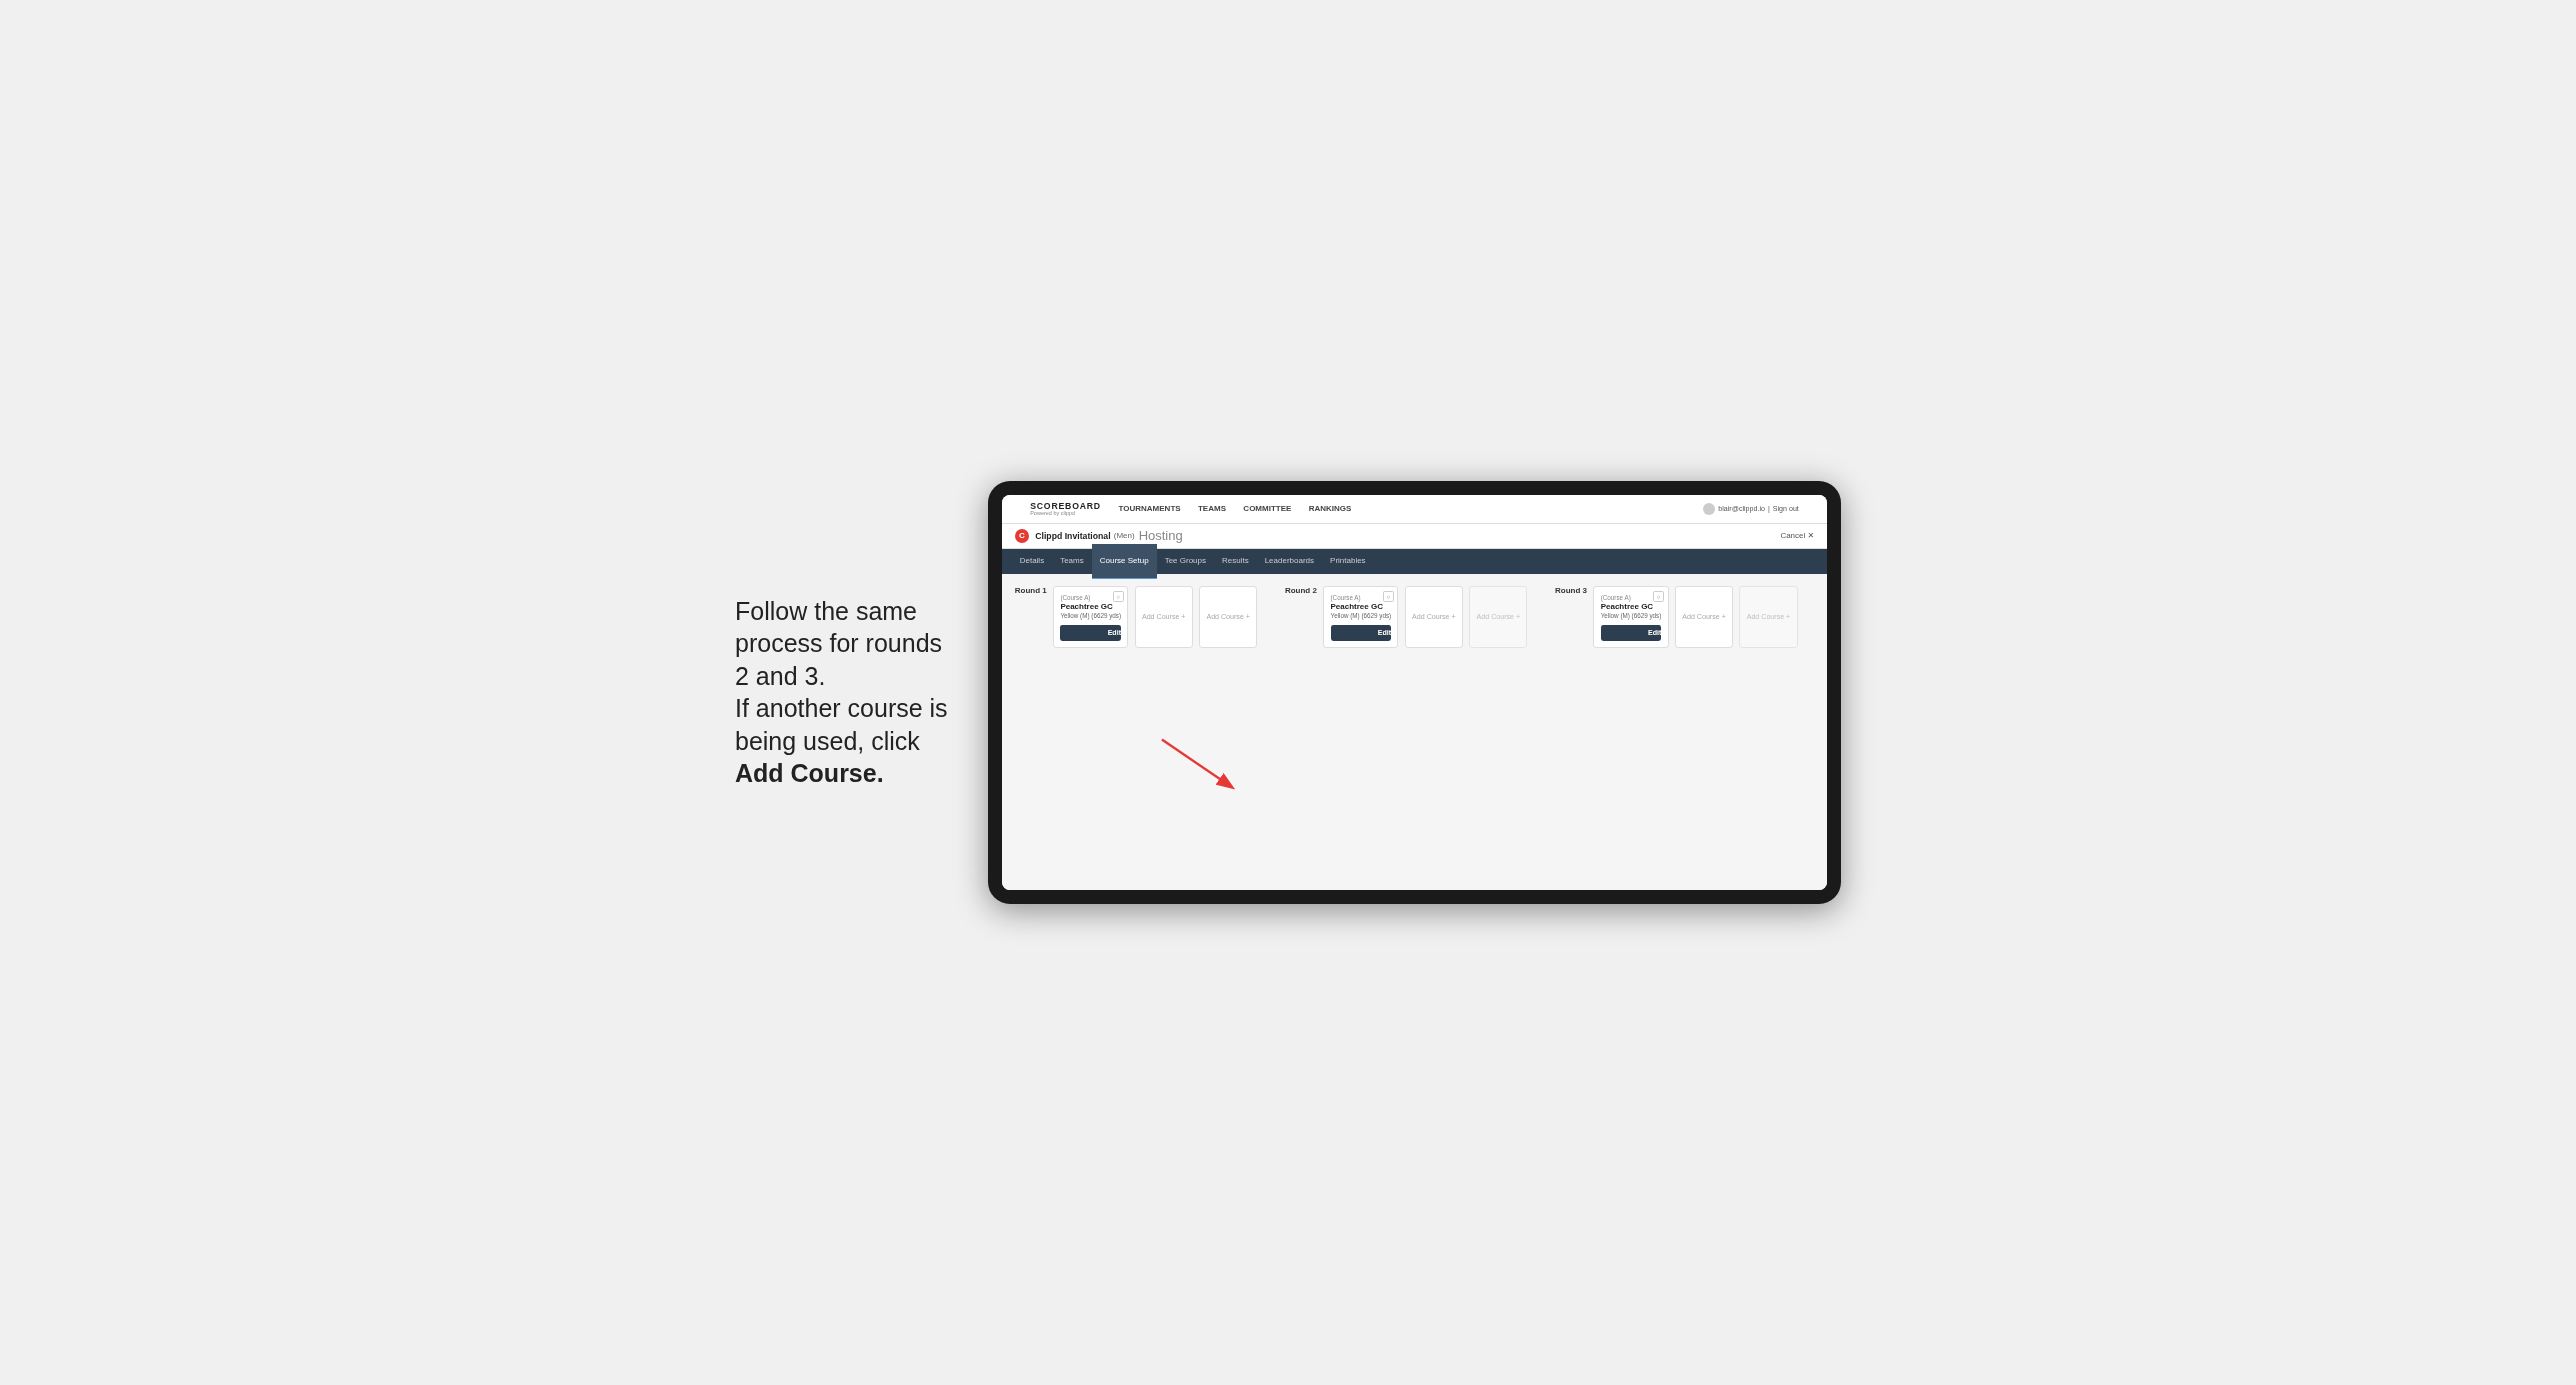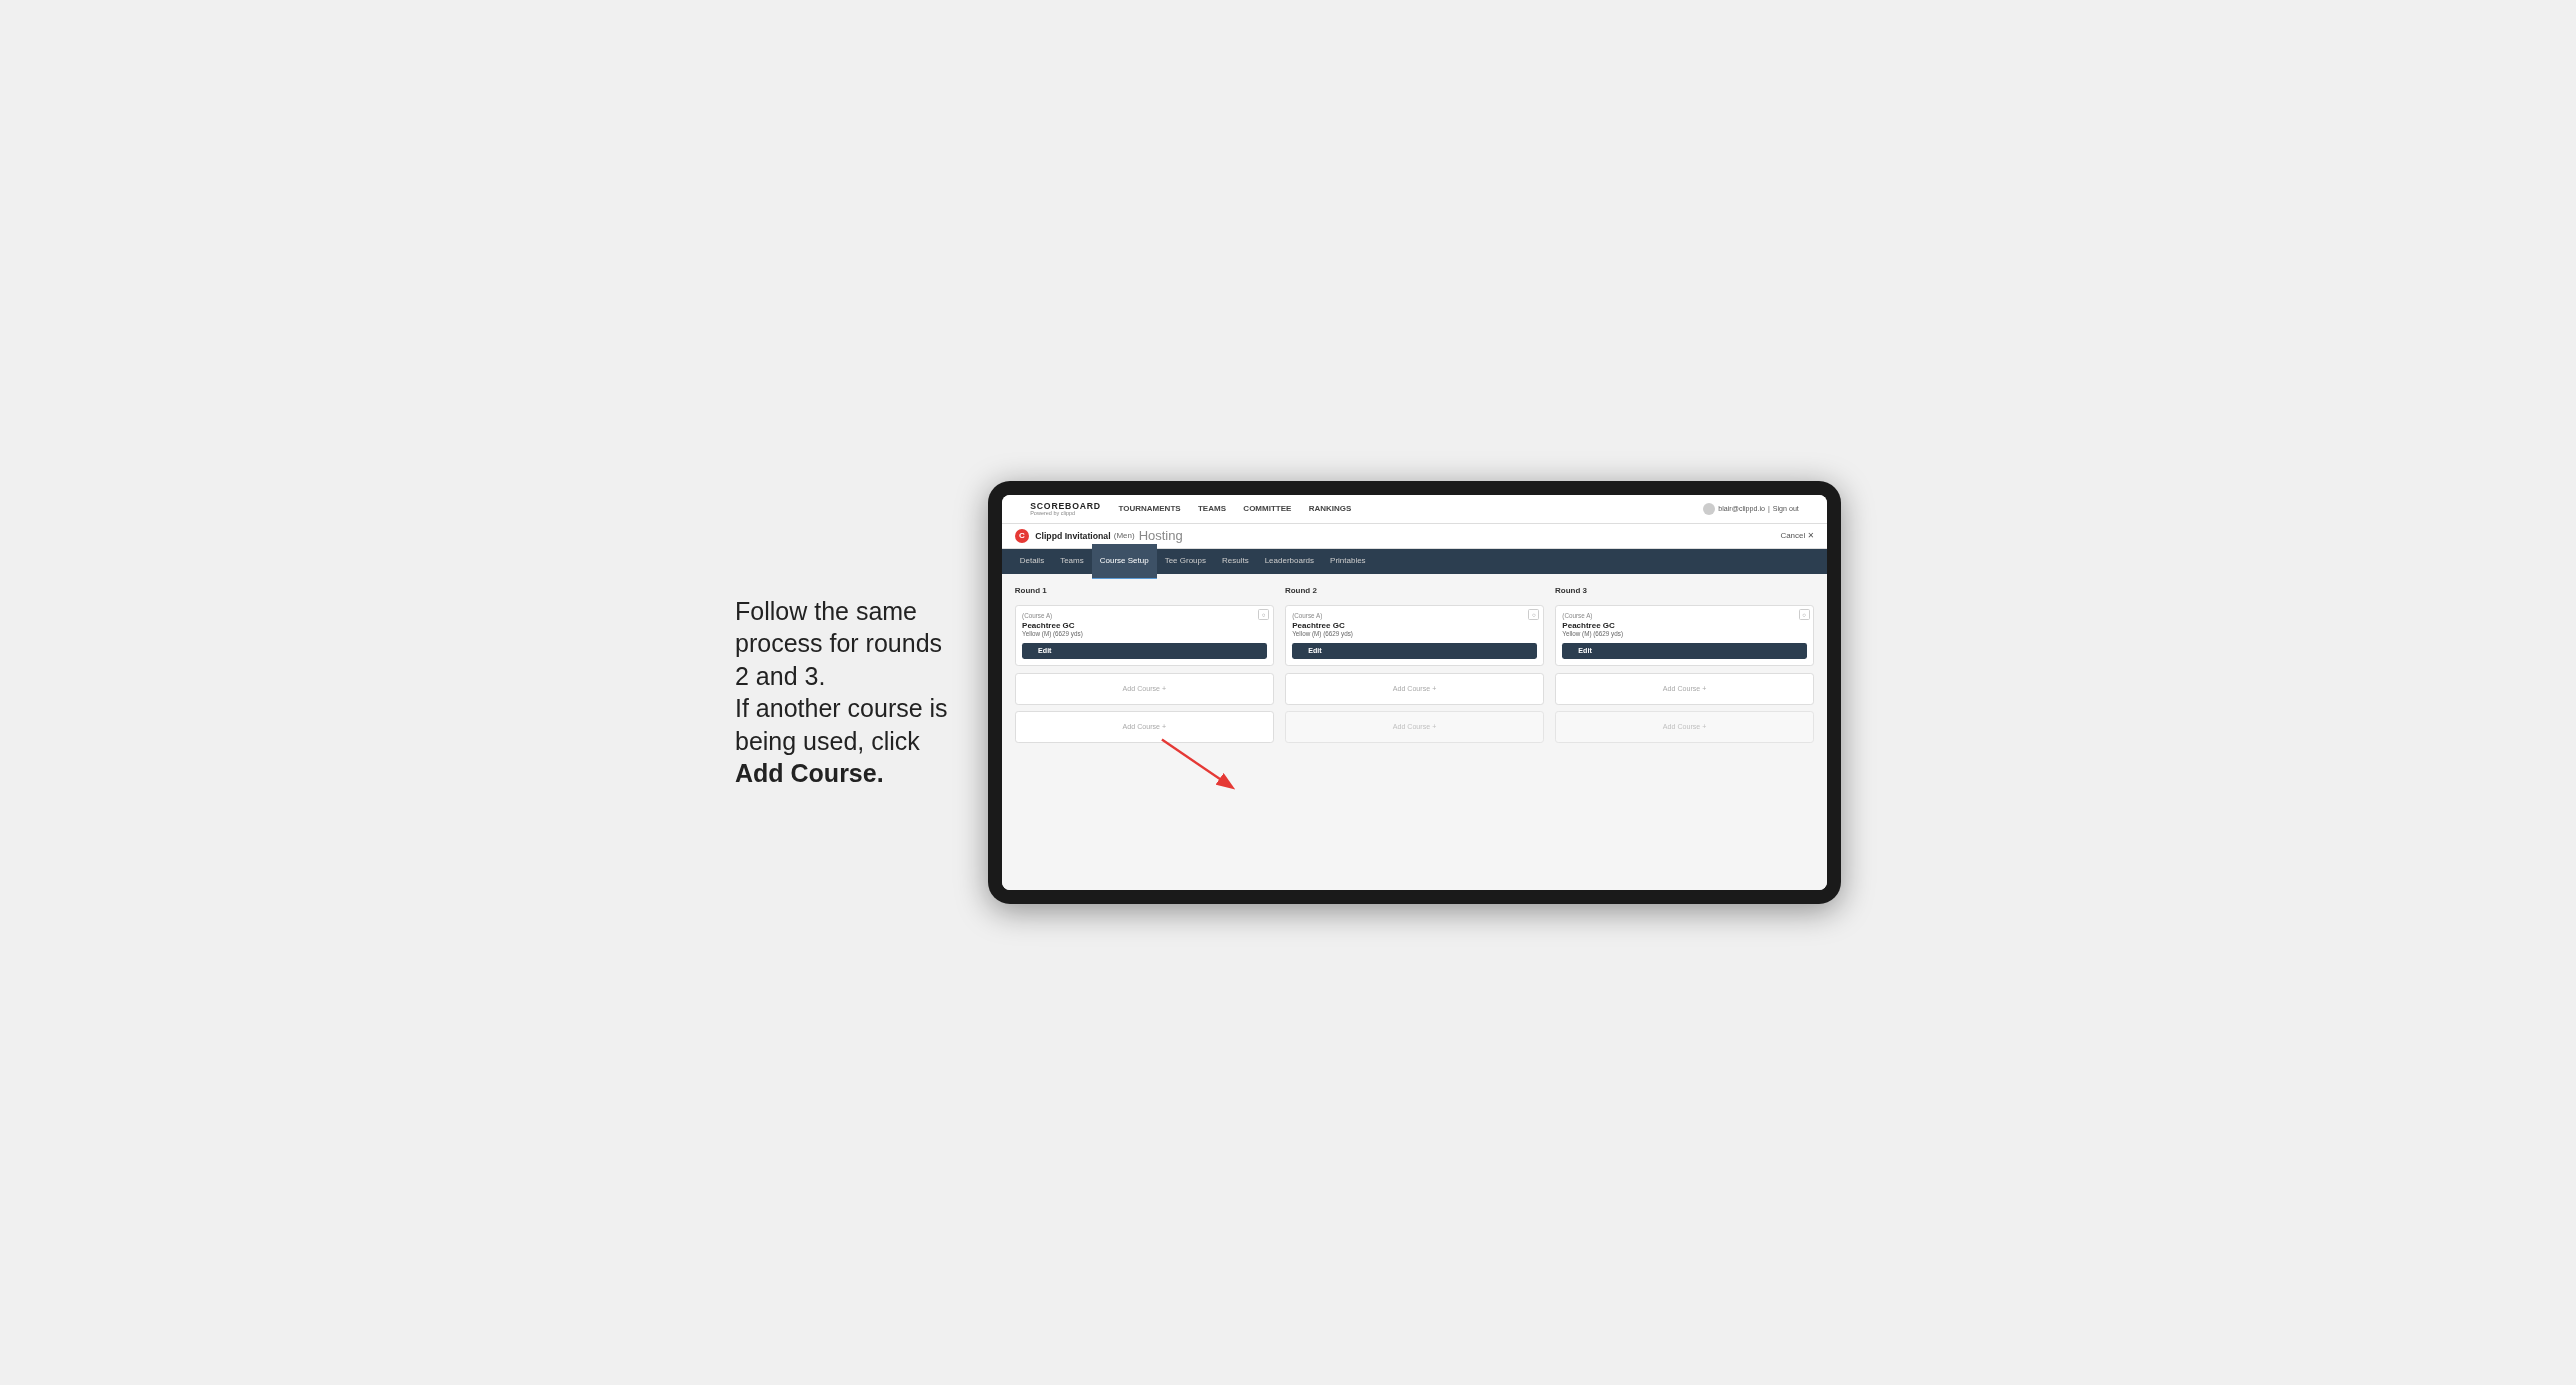--- a/index.html
+++ b/index.html
@@ -189,21 +189,21 @@
     }
 
     .rounds-grid {
       display: grid;
       grid-template-columns: 1fr 1fr 1fr;
       gap: 11px;
     }
 
     .round-column {
       display: flex;
-      flex-direction: column;
+      flex-direction: row;
       gap: 6.3px;
     }
 
     .round-label {
       font-size: 8px;
       font-weight: 600;
       color: #333;
       margin-bottom: 3.2px;
     }
 
@@ -231,26 +231,26 @@
       font-size: 6.3px;
       color: #666;
       margin-bottom: 4.7px;
     }
 
     .edit-btn {
       background: #2c3e50;
       color: #fff;
       border: none;
       border-radius: 2.4px;
-      padding: 4px 16px;
+      padding: 4px 0;
       width: 100%;
       font-size: 7.1px;
       font-weight: 600;
       cursor: pointer;
-      text-align: left;
+      text-align: right;
     }
 
     .remove-btn {
       position: absolute;
       top: 4.7px;
       right: 4.7px;
       width: 11px;
       height: 11px;
       background: none;
       border: 0.8px solid #ccc;

